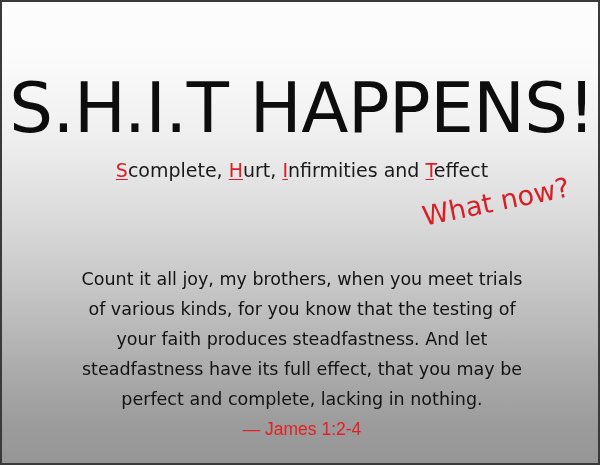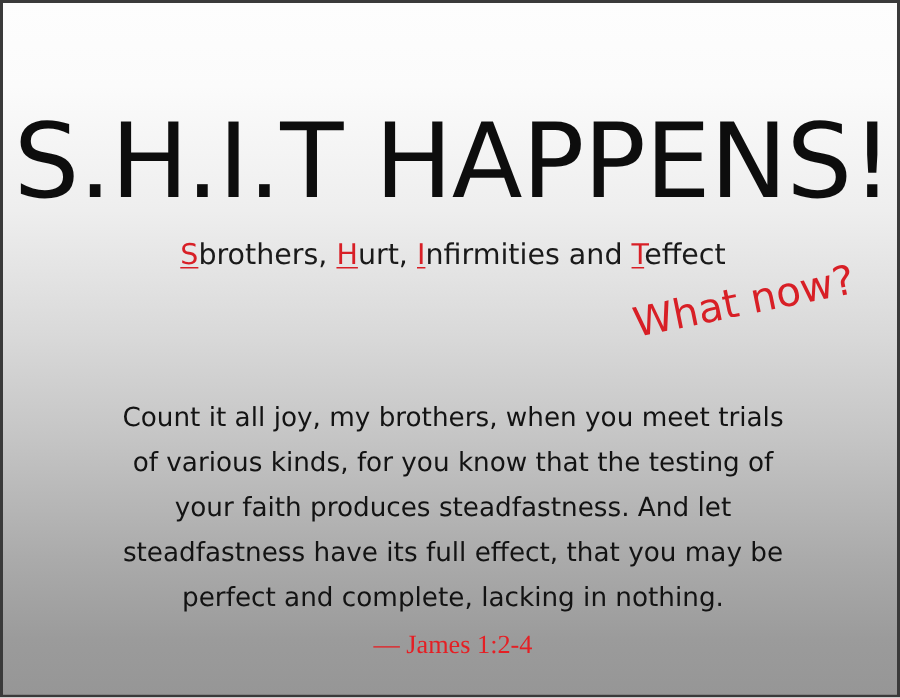--- a/index.html
+++ b/index.html
@@ -90,34 +90,34 @@
     left: 78px;
     width: 444px;
     text-align: center;
     font-family: "DejaVu Sans", sans-serif;
     font-size: 17.5px;
     line-height: 30px;
     color: #131313;
   }
   #verse .cite {
     color: #e51f24;
-    font-family: Liberation Serif, serif;
+    font-family: Liberation Sans, sans-serif;
     font-stretch: condensed;
     white-space: nowrap;
   }
 </style>
 </head>
 <body>
 
 <div id="slide">
 
   <div id="title">S.H.I.T HAPPENS!</div>
 
   <div id="subtitle">
-    <span class="hl">S</span><span>brothers, </span><span class="hl">H</span><span>urt, </span><span class="hl">I</span><span>nfirmities and </span><span class="hl">T</span><span>effect</span>
+    <span class="hl">S</span><span>complete, </span><span class="hl">H</span><span>urt, </span><span class="hl">I</span><span>nfirmities and </span><span class="hl">T</span><span>effect</span>
   </div>
 
   <div id="whatnow">What now?</div>
 
   <div id="verse">
     <span>Count it all joy, my brothers, when you meet trials of various kinds, for you know that the testing of your faith produces steadfastness. And let steadfastness have its full effect, that you may be perfect and complete, lacking in nothing. </span><span class="cite">— James 1:2-4</span>
   </div>
 
 </div>
 

